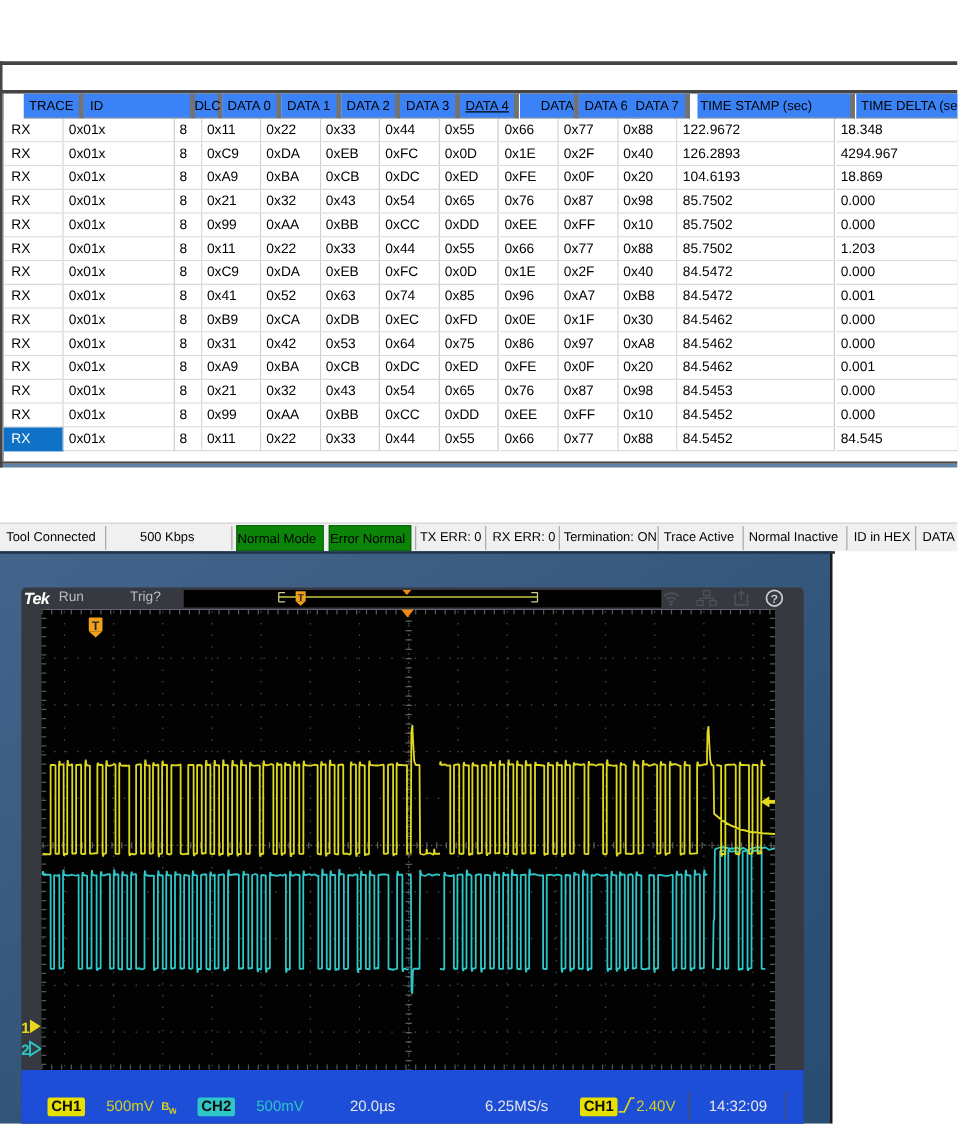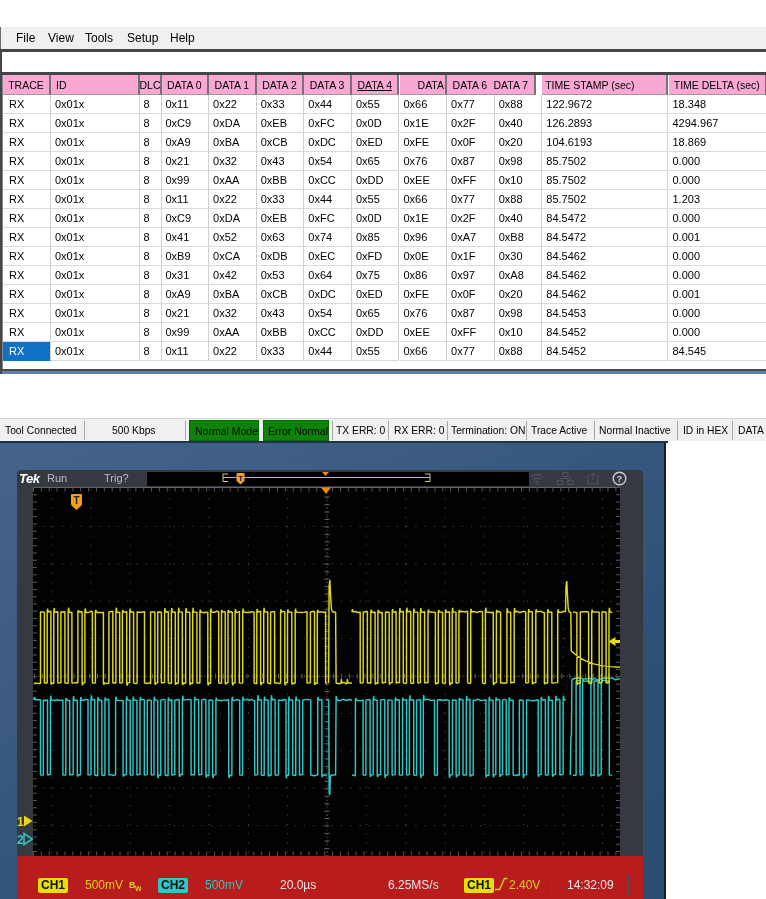--- a/index.html
+++ b/index.html
@@ -19,55 +19,48 @@
 #panel { left:0; top:49px; width:766px; height:325px; background:#fff; }
 #pstrip1 { left:0; top:0; width:766px; height:3px; background:#454545; }
 #pstrip2 { left:0; top:23px; width:766px; height:3px; background:#454545; }
 #pstrip3 { left:0; top:320px; width:766px; height:2px; background:#4a4a4a; }
 #pstrip4 { left:0; top:322px; width:766px; height:3px; background:#5f81a4; }
 #pleft { left:0; top:0; width:2px; height:325px; background:#454545; }
 #paneltitle { left:2px; top:3px; width:764px; height:20px; background:linear-gradient(#c8dcee,#b4cce2 45%,#a3bfd9 55%,#9dbad6); border-bottom:1px solid #5a7da0; font-size:11px; font-weight:bold; color:#0a0a0a; padding:4px 0 0 4px; }
 #tablewrap { left:2px; top:26px; width:764px; height:294px; background:#fff; border-left:1px solid #828790; }
 
 
-.hdr { position:absolute; top:0px; height:20px; font-size:10.5px; color:#000; text-align:center; line-height:20px; border-right:2px solid #737373; border-bottom:1px solid #9a9a9a; background:#f9a8d4; }
+.hdr { position:absolute; top:0px; height:20px; font-size:10.5px; color:#000; text-align:center; line-height:20px; border-right:4px solid #737373; border-bottom:1px solid #9a9a9a; background:#3b82f6;margin-left:16px; }
 .cell { position:absolute; height:19px; font-size:11px; color:#000; line-height:18px; border-right:1px solid #d0d0d0; border-bottom:1px solid #dadada; padding-left:4px; background:#fff; white-space:nowrap; }
 .selcell { background:#1072c6; color:#fff; border-bottom:1px solid #1072c6; }
 
 
 #statusbar { left:0; top:418px; width:766px; height:23px; background:#f0f0f0; border-top:1px solid #d5d5d5; font-size:11px; color:#000; }
 .sitem { position:absolute; top:6px; white-space:nowrap; font-size:10.3px; }
 .ssep { position:absolute; top:2px; width:1px; height:19px; background:#a8a8a8; }
-.greenbox { position:absolute; top:1px; height:21px; background:#0b8408; border:1px solid #066a04; color:#000; font-size:10.5px; line-height:20px; padding:0; text-align:right; white-space:nowrap; }
+.greenbox { position:absolute; top:1px; height:21px; background:#0b8408; border:1px solid #066a04; color:#000; font-size:10.5px; line-height:20px; padding:0; text-align:left; white-space:nowrap; }
 
 
 #bluebg { left:0; top:441px; width:666px; height:458px; background:linear-gradient(150deg,#45648c 0%,#3a5a80 35%,#2c5175 70%,#294d71 100%); border-right:2px solid #1a1a1a; }
 #bluetop { left:0; top:441px; width:668px; height:2px; background:#203349; }
 #scope { position:absolute; left:17px; top:29px; width:626px; height:429px; background:#36393f; border-radius:4px 4px 0 0; }
 #grat { position:absolute; left:16px; top:17px; }
 #scopetopbar { position:absolute; left:0; top:0; width:626px; height:34px; }
 .ttext { position:absolute; font-size:11px; color:#b9bcc0; top:2px; }
 #tek { position:absolute; left:2px; top:1px; font-size:13px; font-weight:bold; font-style:italic; color:#fff; letter-spacing:-0.5px; }
 #timeline { position:absolute; left:130px; top:2px; width:382px; height:14px; background:#000; }
-#scopebottom { position:absolute; left:0px; top:386px; width:626px; height:43px; background:#b91c1c; font-size:12px; }
+#scopebottom { position:absolute; left:0px; top:386px; width:626px; height:43px; background:#1d4ed8; font-size:12px; }
 .badge { position:absolute; top:22px; height:15px; font-size:12px; font-weight:bold; color:#101010; padding:0 3px; line-height:15px; border-radius:2px; }
 .btext { position:absolute; top:22px; font-size:12px; line-height:15px; white-space:nowrap; }
 </style>
 </head>
 <body>
 <div id="root">
 
 
-  <div id="menubar" class="abs">
-    <div class="mitem" style="left:15px">File</div>
-    <div class="mitem" style="left:47px">View</div>
-    <div class="mitem" style="left:84px">Tools</div>
-    <div class="mitem" style="left:126px">Setup</div>
-    <div class="mitem" style="left:169px">Help</div>
-  </div>
 
   <div id="panel" class="abs">
     <div id="pstrip1" class="abs"></div>
       <div id="pstrip2" class="abs"></div>
       <div id="pstrip3" class="abs"></div>
       <div id="pstrip4" class="abs"></div>
     <div id="tablewrap" class="abs">
       <div class="hdr" style="left:0px;width:48px;top:0;height:20px;">TRACE</div>
 <div class="hdr" style="left:48px;width:88.5px;top:0;height:20px;text-align:left;padding-left:5px;">ID</div>
 <div class="hdr" style="left:136.5px;width:22px;top:0;height:20px;">DLC</div>

